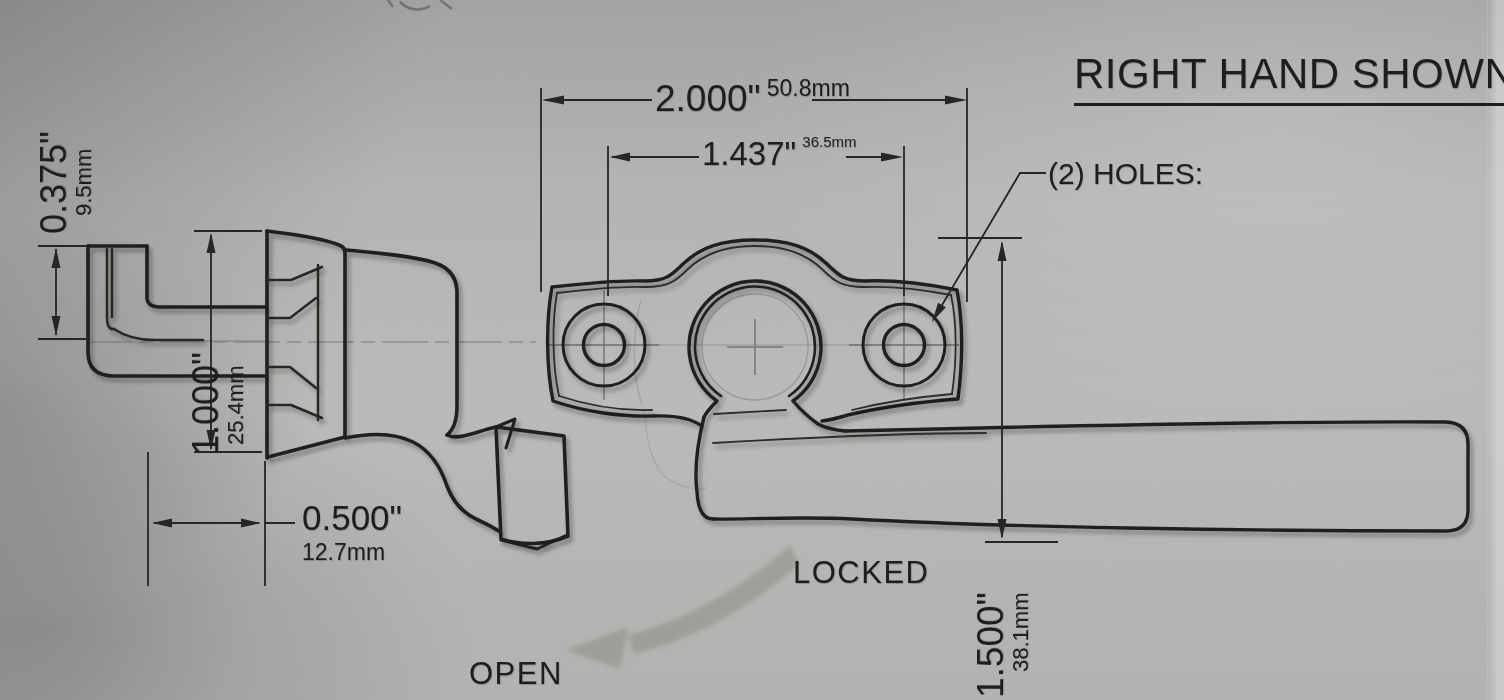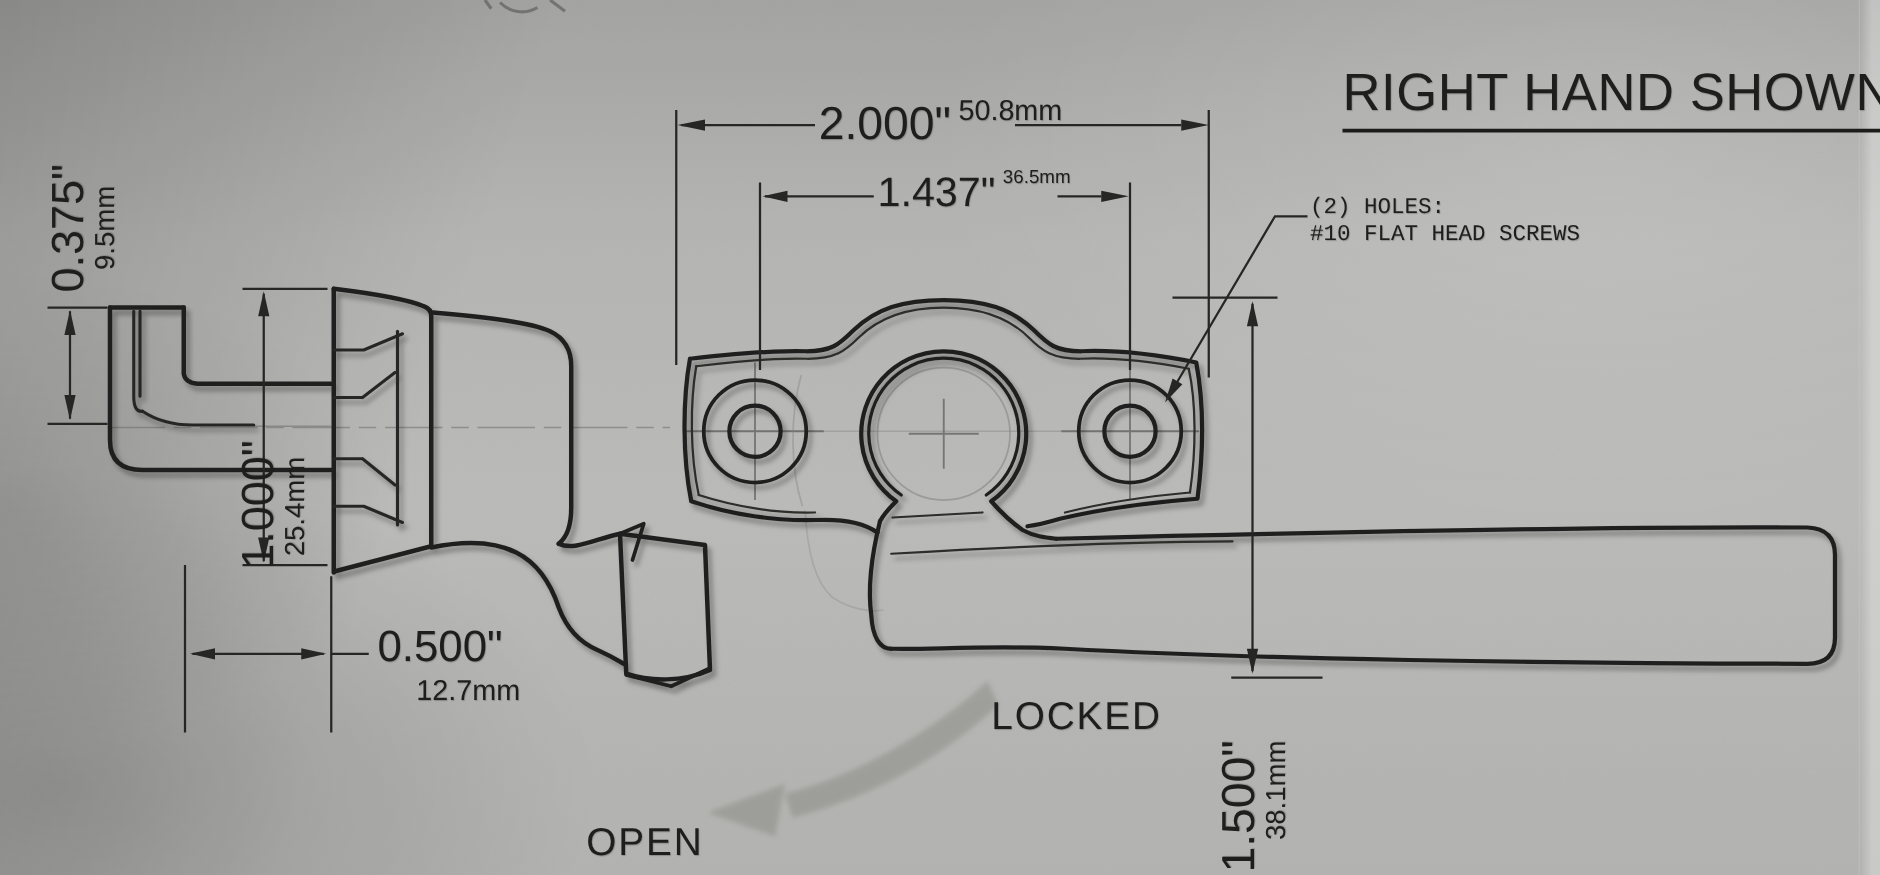--- a/index.html
+++ b/index.html
@@ -19,25 +19,25 @@
   svg.art{position:absolute;left:0;top:0;}
   .txt{position:absolute;white-space:nowrap;z-index:5;
        text-shadow:0.6px 0.9px 0.9px rgba(0,0,0,0.22);}
   .title{font-size:42px;letter-spacing:0.5px;border-bottom:3px solid #1c1c1a;padding-bottom:5px;}
   .dim{display:flex;align-items:flex-start;line-height:1;}
   .dim .din{font-size:37px;}
   .dim .dmm{font-size:23px;margin:-3px 0 0 6px;}
   .dim.small .din{font-size:33px;}
   .dim.small .dmm{font-size:15px;}
   .dim.stack{flex-direction:column;}
-  .dim.stack .dmm{margin:6px 0 0 31px;}
+  .dim.stack .dmm{margin:6px 0 0 0;}
   .rot{transform:rotate(-90deg);transform-origin:0 0;line-height:1.02;}
   .rot .din{font-size:36px;display:block;}
   .rot .dmm{font-size:22px;display:block;}
-  .callout{font-size:18px;line-height:1.2;font-family:Liberation Mono, monospace;}
+  .callout{font-size:30px;line-height:1.2;}
   .state{font-size:31px;letter-spacing:1.5px;}
 </style>
 </head>
 <body>
 
 <div class="paper">
 
   <svg class="art" width="1504" height="700" viewBox="0 0 1504 700">
     <defs>
       <filter id="ph" x="-20%" y="-20%" width="140%" height="140%">
@@ -186,21 +186,20 @@
     <span class="dmm">50.8mm</span>
   </div>
 
   <div class="txt dim small" style="left:702px;top:137px">
     <span class="din">1.437"</span>
     <span class="dmm">36.5mm</span>
   </div>
 
   <div class="txt callout" style="left:1048px;top:156px">
     <div>(2) HOLES:</div>
-    <div>#10 FLAT HEAD SCREWS</div>
   </div>
 
   <div class="txt rot" style="left:36px;top:234px">
     <span class="din">0.375"</span>
     <span class="dmm" style="margin-left:18px">9.5mm</span>
   </div>
 
   <div class="txt rot" style="left:188px;top:455px">
     <span class="din">1.000"</span>
     <span class="dmm" style="margin-left:10px">25.4mm</span>

